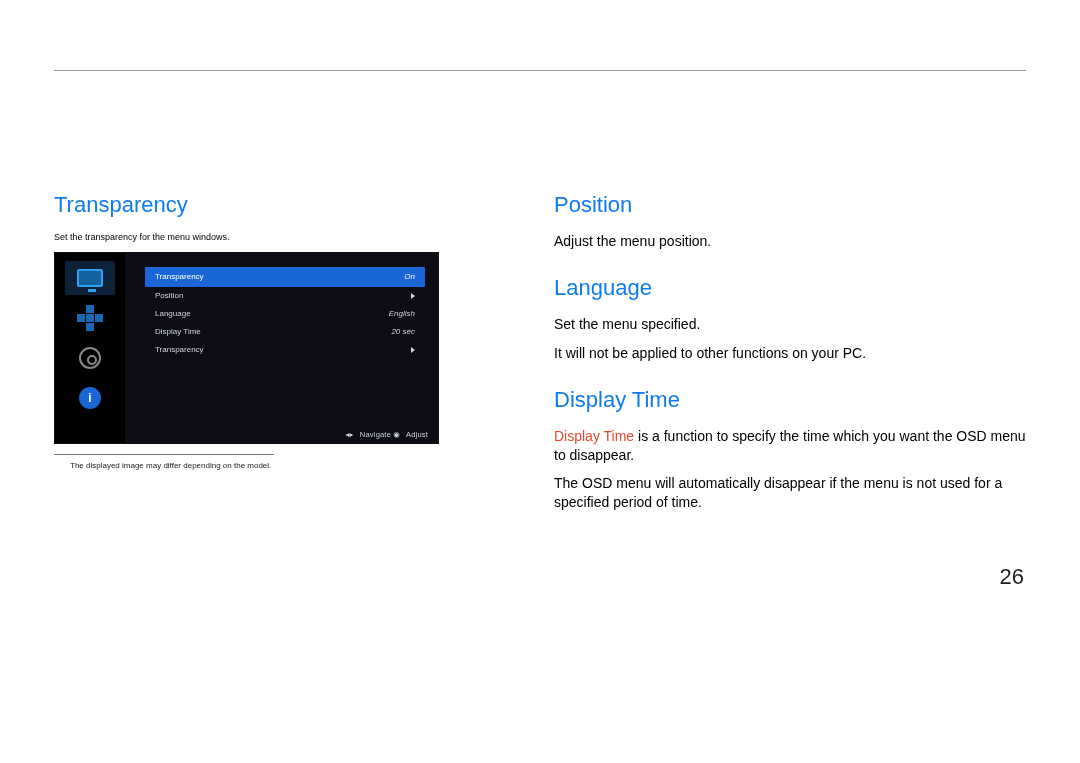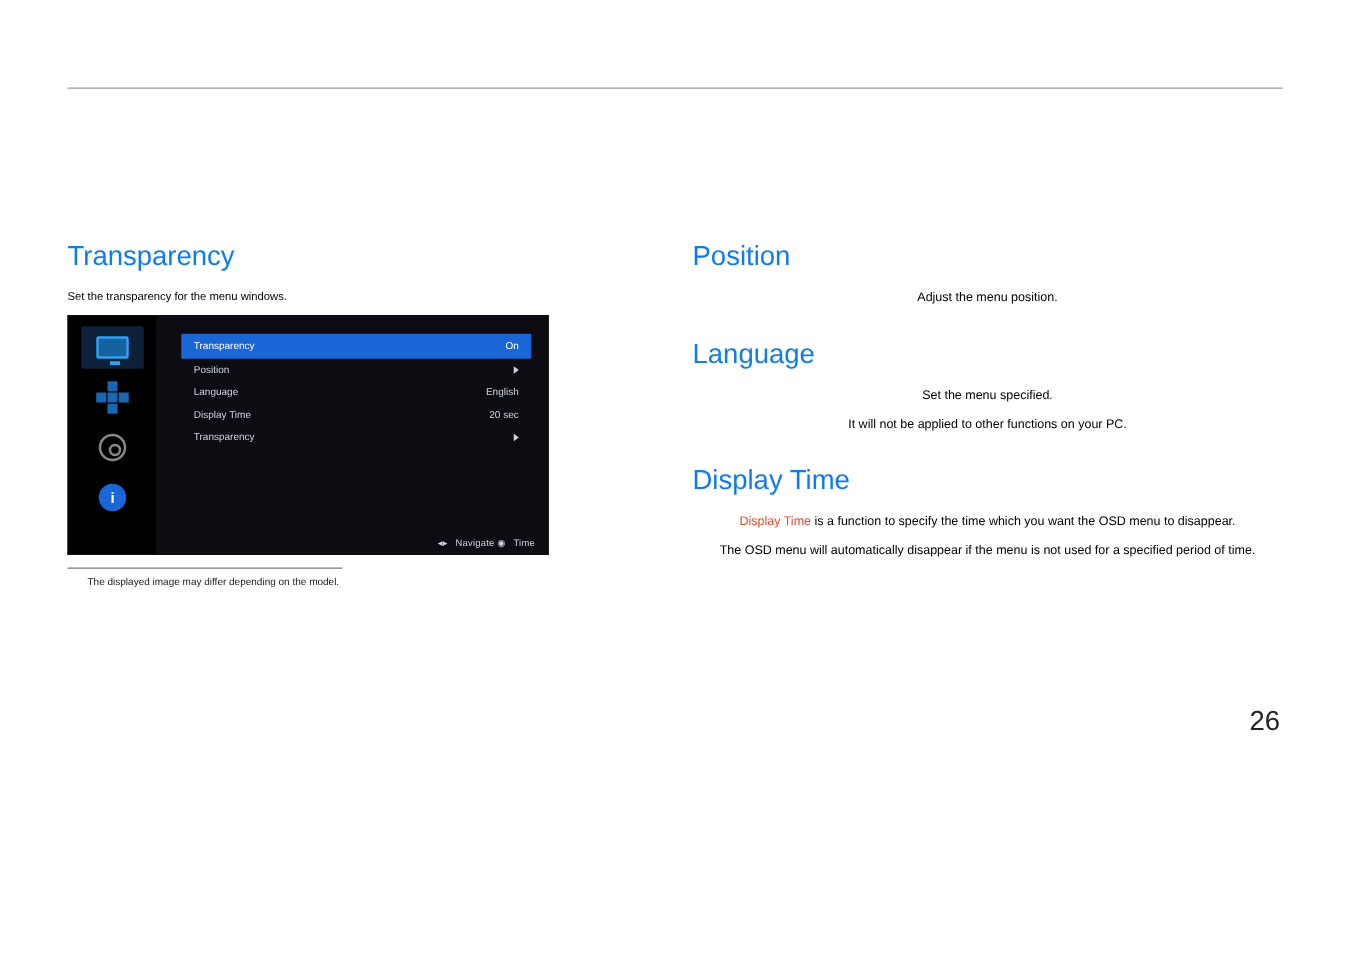--- a/index.html
+++ b/index.html
@@ -3,37 +3,37 @@
 <meta charset="utf-8">
 <style>
   * { box-sizing: border-box; margin: 0; padding: 0; }
   html, body { width: 1080px; height: 763px; background: #ffffff; font-family: Arial, Helvetica, sans-serif; color: #000; }
   .page { position: relative; width: 1080px; height: 630px; }
   .hr-top { position: absolute; left: 54px; right: 54px; top: 70px; border-top: 1px solid #999; }
   .col-left { position: absolute; left: 54px; top: 192px; width: 430px; }
   .col-right { position: absolute; left: 554px; top: 192px; width: 472px; }
   .section-heading { color: #0e7bef; font-size: 22px; font-weight: 400; margin-bottom: 14px; }
   .small-text { font-size: 9px; line-height: 1.3; color: #000; margin-bottom: 8px; }
-  .para { font-size: 10px; line-height: 1.35; color: #000; margin-bottom: 10px; text-align: center; }
+  .para { font-size: 14px; line-height: 1.35; color: #000; margin-bottom: 10px; }
   .para .hl { color: #e2492f; }
   .section { margin-bottom: 24px; }
   .footnote-sep { border-top: 1px solid #777; margin: 10px 0 6px 0; width: 220px; }
   .footnote { font-size: 8px; color: #222; margin-left: 16px; }
   .osd {
     width: 385px; height: 192px; background: #000; position: relative;
     border: 1px solid #111; margin-top: 4px; margin-bottom: 8px;
   }
   .osd .screen-area { position: absolute; left: 70px; top: 0; right: 0; bottom: 0; background: #0c0c12; }
   .osd .sidebar { position: absolute; left: 0; top: 0; width: 70px; bottom: 0; background: #000; }
   .osd .sidebar .tile { position: absolute; left: 10px; width: 50px; height: 34px; border-radius: 2px; display: flex; align-items: center; justify-content: center; }
   .osd .sidebar .tile.active { background: #0d2238; }
   .osd .sidebar .icon { display: inline-block; }
   .osd .panel { position: absolute; left: 90px; top: 14px; width: 280px; }
   .osd .row { display: flex; justify-content: space-between; align-items: center; height: 18px; padding: 0 10px; font-size: 8px; color: #cfd5e1; }
-  .osd .row .right { color: #cfd5e1; display: flex; align-items: center; gap: 6px; }
+  .osd .row .right { color: #cfd5e1; display: flex; align-items: center; gap: 6px; font-style: italic; }
   .osd .row-sel { background: #1a66d6; color: #fff; height: 20px; border-radius: 1px; }
   .osd .row-sel .right { color: #fff; }
   .osd .footer { position: absolute; right: 10px; bottom: 4px; font-size: 7.5px; color: #cfd5e1; letter-spacing: 0.2px; }
   .osd .footer .chunk { }
   .osd .footer .glyph { display: inline-block; margin-right: 4px; }
   .page-number { position: absolute; right: 56px; bottom: 40px; font-size: 22px; color: #222; }
   
   .ic-monitor { width: 26px; height: 18px; border: 2px solid #2fa0f3; border-radius: 2px; position: relative; background: #14639e; }
   .ic-monitor::after { content: ""; position: absolute; left: 9px; top: 18px; width: 8px; height: 3px; background: #2fa0f3; }
   .ic-dpad { width: 26px; height: 26px; position: relative; }
@@ -110,21 +110,21 @@
           </div>
         </div>
 
         <div class="footer">
           <span class="chunk">
             <span class="glyph">◂▸</span>
             <span>Navigate</span>
           </span>
           <span class="chunk">
             <span class="glyph">◉</span>
-            <span>Time</span>
+            <span>Adjust</span>
           </span>
         </div>
       </div>
 
       <div class="footnote-sep"></div>
       <p class="footnote">The displayed image may differ depending on the model.</p>
     </div>
   </div>
 
   <div class="col-right">

